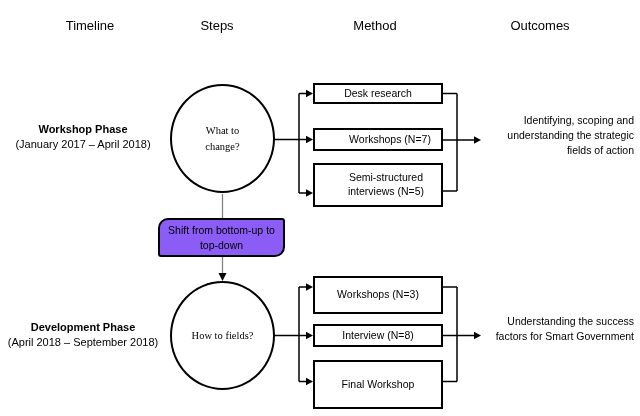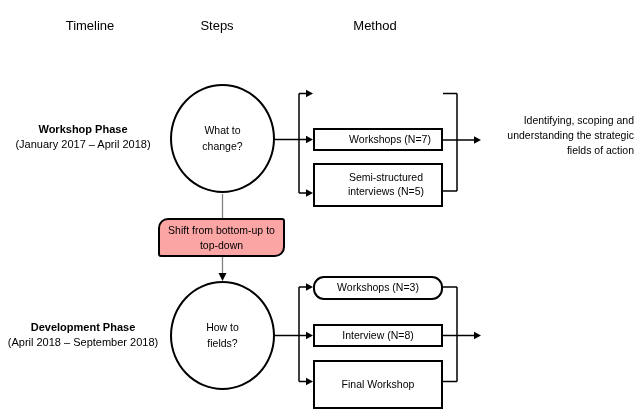--- a/index.html
+++ b/index.html
@@ -39,21 +39,21 @@
     box-sizing: border-box;
     display: flex;
     align-items: center;
     justify-content: center;
     text-align: center;
     font-size: 10.5px;
     line-height: 1.45;
   }
   .circle-top    { top: 84px; }
   .circle-bottom { top: 281px; }
-  .step-circle span { display: block; width: 64px; }
+  .step-circle span { display: block; width: 64px; font-family: Liberation Serif, serif; }
 
   .timeline-label {
     position: absolute;
     left: 2px;
     width: 162px;
     text-align: center;
     font-size: 11px;
     line-height: 1.4;
   }
   .tl-scoping { top: 122px; }
@@ -71,21 +71,21 @@
     align-items: center;
     justify-content: center;
     text-align: center;
     font-size: 10.5px;
     line-height: 1.3;
   }
   .mb1 { top: 83px;  height: 21px; }
   .mb2 { top: 128px; height: 23px; padding-left: 24px; }
   .mb3 { top: 163px; height: 44px; padding-left: 16px; }
   .mb3 span { display: block; width: 110px; }
-  .mb4 { top: 276px; height: 24px; border-radius: 11px; }
+  .mb4 { top: 276px; height: 38px; }
   .mb5 { top: 324px; height: 23px; }
   .mb6 { top: 360px; height: 49px; }
 
   .outcome-text {
     position: absolute;
     left: 494px;
     width: 140px;
     font-size: 10.5px;
     line-height: 1.43;
     text-align: right;
@@ -94,21 +94,21 @@
   .oc-bottom { top: 314px; }
 
   .transition-card {
     position: absolute;
     left: 158px;
     top: 218px;
     width: 127px;
     height: 39px;
     border: 2px solid #000000;
     border-radius: 10px 3px 10px 3px;
-    background: #fca5a5;
+    background: #8b5cf6;
     box-sizing: border-box;
     display: flex;
     align-items: center;
     justify-content: center;
     text-align: center;
     font-size: 10.5px;
     line-height: 1.35;
   }
   .transition-card span { display: block; width: 118px; }
 </style>
@@ -156,20 +156,21 @@
       <polygon points="306,283.2 306,290.8 313,287"></polygon>
       <polygon points="306,331.7 306,339.3 313,335.5"></polygon>
       <polygon points="306,377.7 306,385.3 313,381.5"></polygon>
       <polygon points="474,331.7 474,339.3 481,335.5"></polygon>
     </g>
   </svg>
 
   <div class="col-header hdr-timeline">Timeline</div>
   <div class="col-header hdr-steps">Steps</div>
   <div class="col-header hdr-method">Method</div>
+  <div class="col-header hdr-outcomes">Outcomes</div>
 
   <div class="timeline-label tl-scoping">
     <div class="phase-name">Workshop Phase</div>
     <div class="phase-period">(January 2017 – April 2018)</div>
   </div>
   <div class="timeline-label tl-develop">
     <div class="phase-name">Development Phase</div>
     <div class="phase-period">(April 2018 – September 2018)</div>
   </div>
 
@@ -177,32 +178,36 @@
     <span>What to change?</span>
   </div>
   <div class="step-circle circle-bottom">
     <span>How to fields?</span>
   </div>
 
   <div class="transition-card">
     <span>Shift from bottom-up to top-down</span>
   </div>
 
+  <div class="method-box mb1">
+    <span>Desk research</span>
+  </div>
   <div class="method-box mb2">
     <span>Workshops (N=7)</span>
   </div>
   <div class="method-box mb3">
     <span>Semi-structured interviews (N=5)</span>
   </div>
 
   <div class="method-box mb4">
     <span>Workshops (N=3)</span>
   </div>
   <div class="method-box mb5">
     <span>Interview (N=8)</span>
   </div>
   <div class="method-box mb6">
     <span>Final Workshop</span>
   </div>
 
   <div class="outcome-text oc-top">Identifying, scoping and understanding the strategic fields of action</div>
+  <div class="outcome-text oc-bottom">Understanding the success factors for Smart Government</div>
 
 </div>
 
 </body></html>

